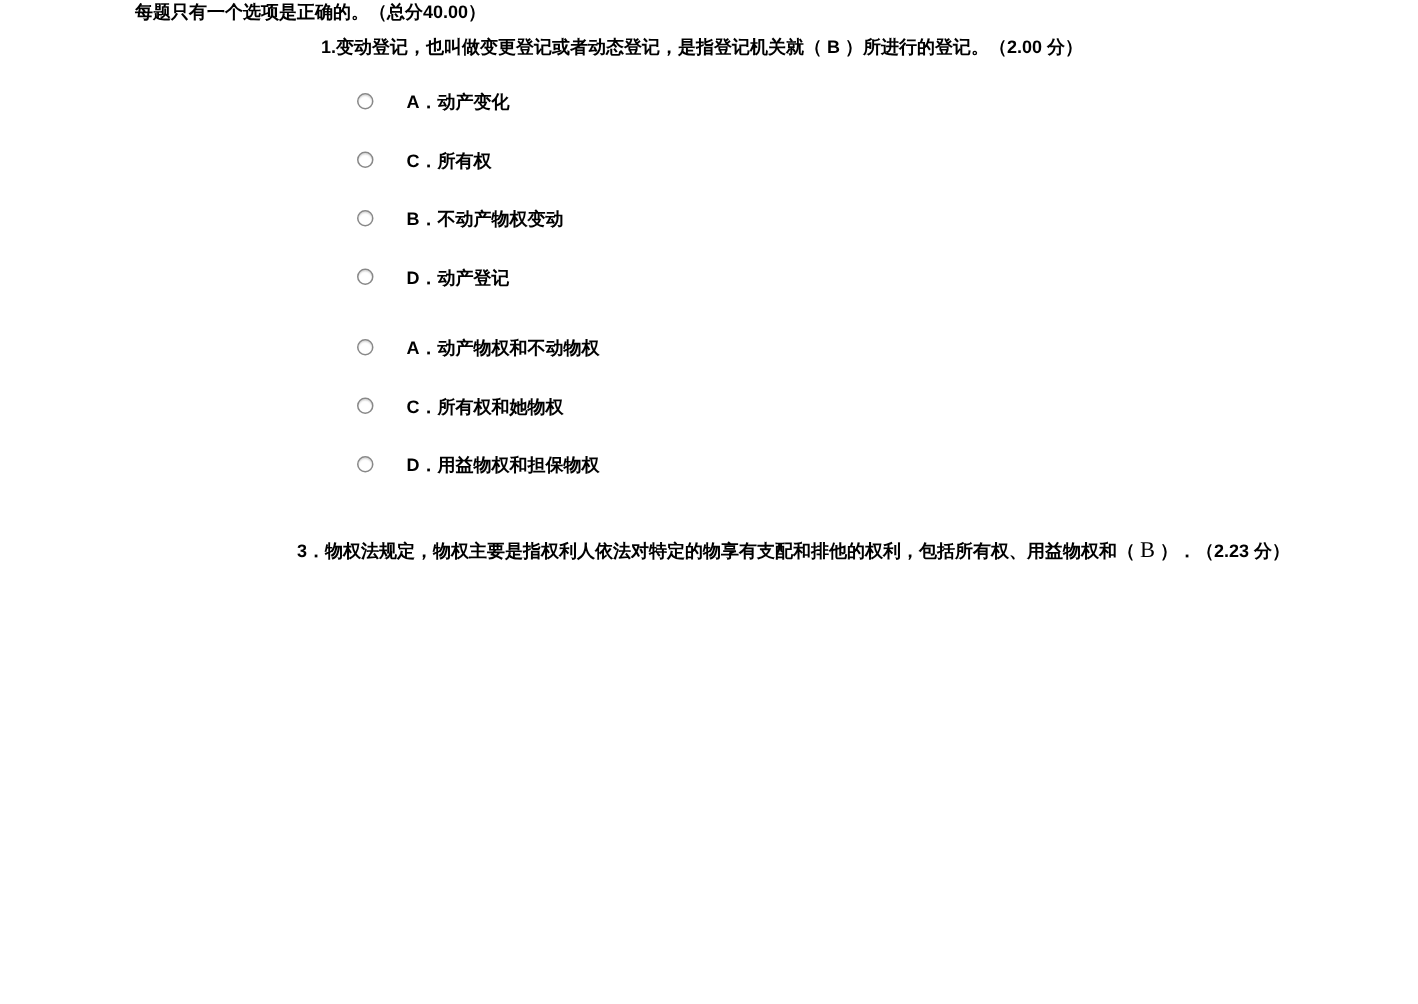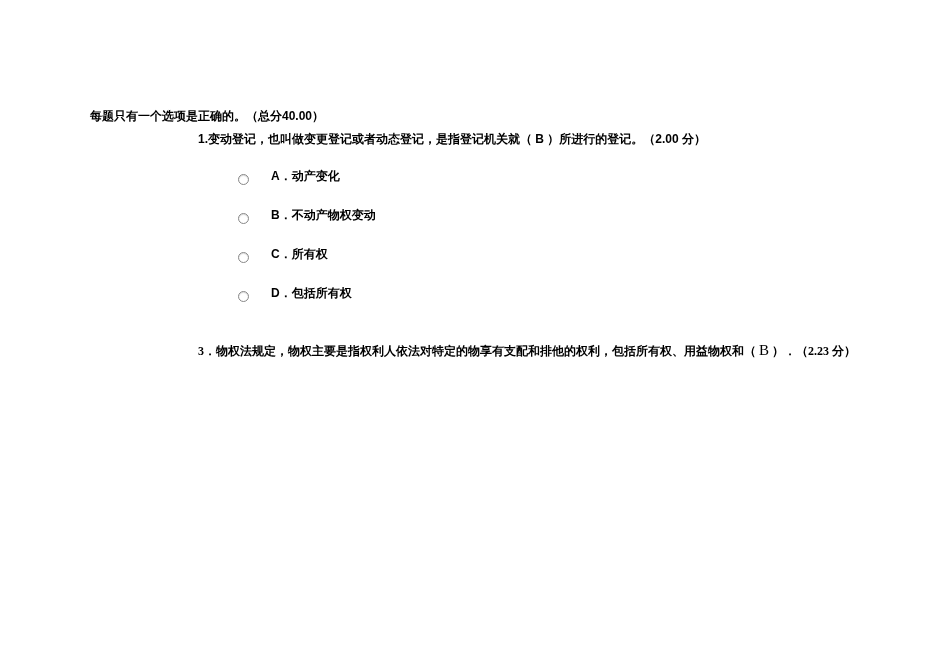--- a/index.html
+++ b/index.html
@@ -7,44 +7,44 @@
       font-size: 12px;
       color: #000;
       background: #fff;
       margin: 0;
       padding: 0;
       width: 945px;
       height: 669px;
       overflow: hidden;
     }
     .page {
-      padding-top: 108px;
       padding-left: 90px;
       padding-right: 40px;
     }
     .header-line {
       font-weight: bold;
       margin-bottom: 6px;
     }
     .question-block {
       margin-left: 108px;
       margin-bottom: 14px;
     }
     .q-text {
       font-weight: bold;
       margin-bottom: 20px;
+      margin-left: 16px;
     }
     .options {
       margin-left: 40px;
       margin-top: 10px;
       margin-bottom: 30px;
     }
     .option {
       display: flex;
-      align-items: flex-end;
+      align-items: flex-start;
       margin-bottom: 22px;
     }
     .radio-circle {
       width: 9px;
       height: 9px;
       border: 1px solid #888;
       border-radius: 50%;
       display: inline-block;
       margin-top: 2px;
       margin-right: 22px;
@@ -53,21 +53,20 @@
     }
     .opt-label {
       font-weight: bold;
     }
     .q3-wrap {
       margin-left: 108px;
       margin-top: 40px;
     }
     .q3-text {
       font-weight: bold;
-      font-family: Liberation Serif, serif;
     }
     .big-blank {
       font-family: "Times New Roman", serif;
       font-size: 15px;
     }
   </style>
 </head>
 <body>
 
 <div class="page">
@@ -78,35 +77,47 @@
 
   <div class="question-block">
     <div class="q-text">1.变动登记，也叫做变更登记或者动态登记，是指登记机关就（ B   ）所进行的登记。（2.00 分）</div>
     <div class="options">
       <div class="option">
         <span class="radio-circle"></span>
         <span class="opt-label">A．动产变化</span>
       </div>
       <div class="option">
         <span class="radio-circle"></span>
+        <span class="opt-label">C．所有权</span>
+      </div>
+      <div class="option">
+        <span class="radio-circle"></span>
         <span class="opt-label">B．不动产物权变动</span>
       </div>
       <div class="option">
         <span class="radio-circle"></span>
-        <span class="opt-label">C．所有权</span>
-      </div>
-      <div class="option">
-        <span class="radio-circle"></span>
-        <span class="opt-label">D．包括所有权</span>
+        <span class="opt-label">D．动产登记</span>
       </div>
     </div>
   </div>
 
   <div class="question-block">
     <div class="options">
+      <div class="option">
+        <span class="radio-circle"></span>
+        <span class="opt-label">A．动产物权和不动物权</span>
+      </div>
+      <div class="option">
+        <span class="radio-circle"></span>
+        <span class="opt-label">C．所有权和她物权</span>
+      </div>
+      <div class="option">
+        <span class="radio-circle"></span>
+        <span class="opt-label">D．用益物权和担保物权</span>
+      </div>
     </div>
   </div>
 
   <div class="q3-wrap">
     <span class="q3-text">3．物权法规定，物权主要是指权利人依法对特定的物享有支配和排他的权利，包括所有权、用益物权和（  </span><span class="big-blank">B</span><span class="q3-text">    ）．（2.23 分）</span>
   </div>
 
 </div>
 
 </body></html>

